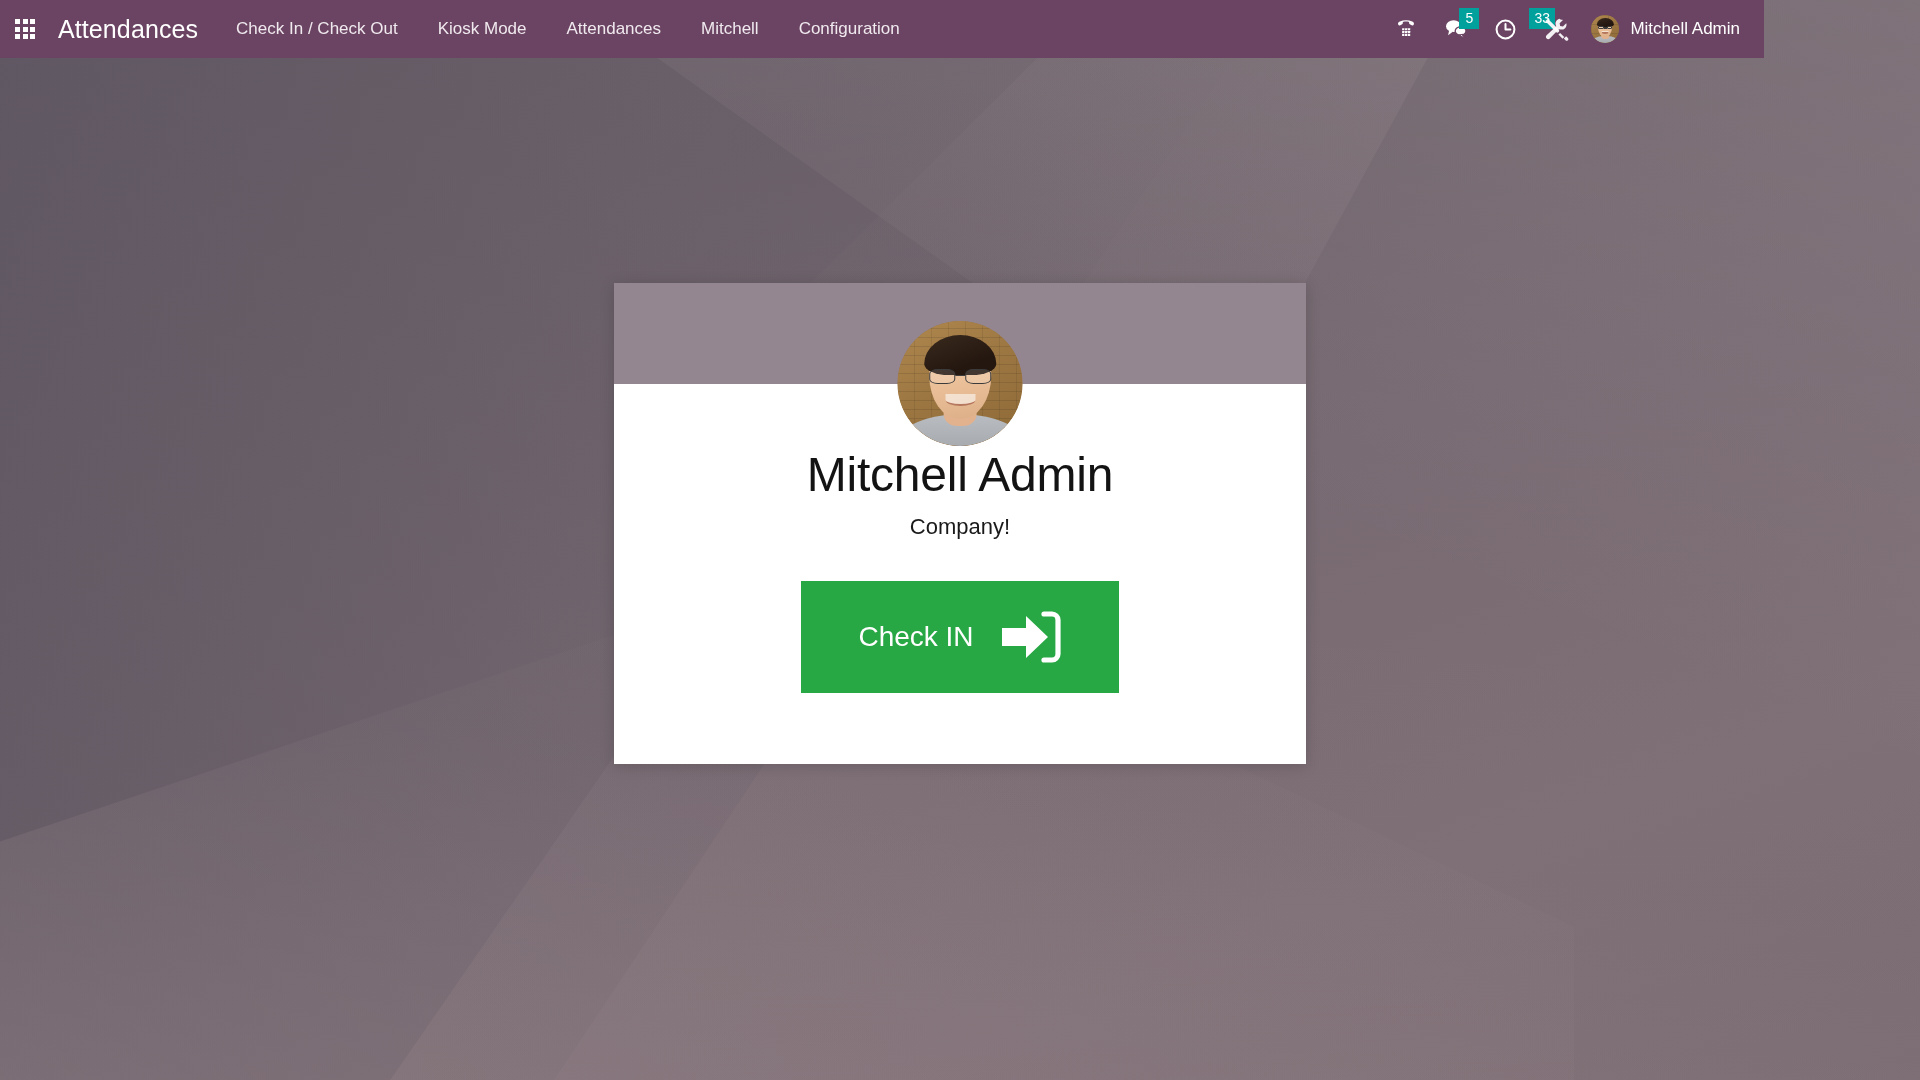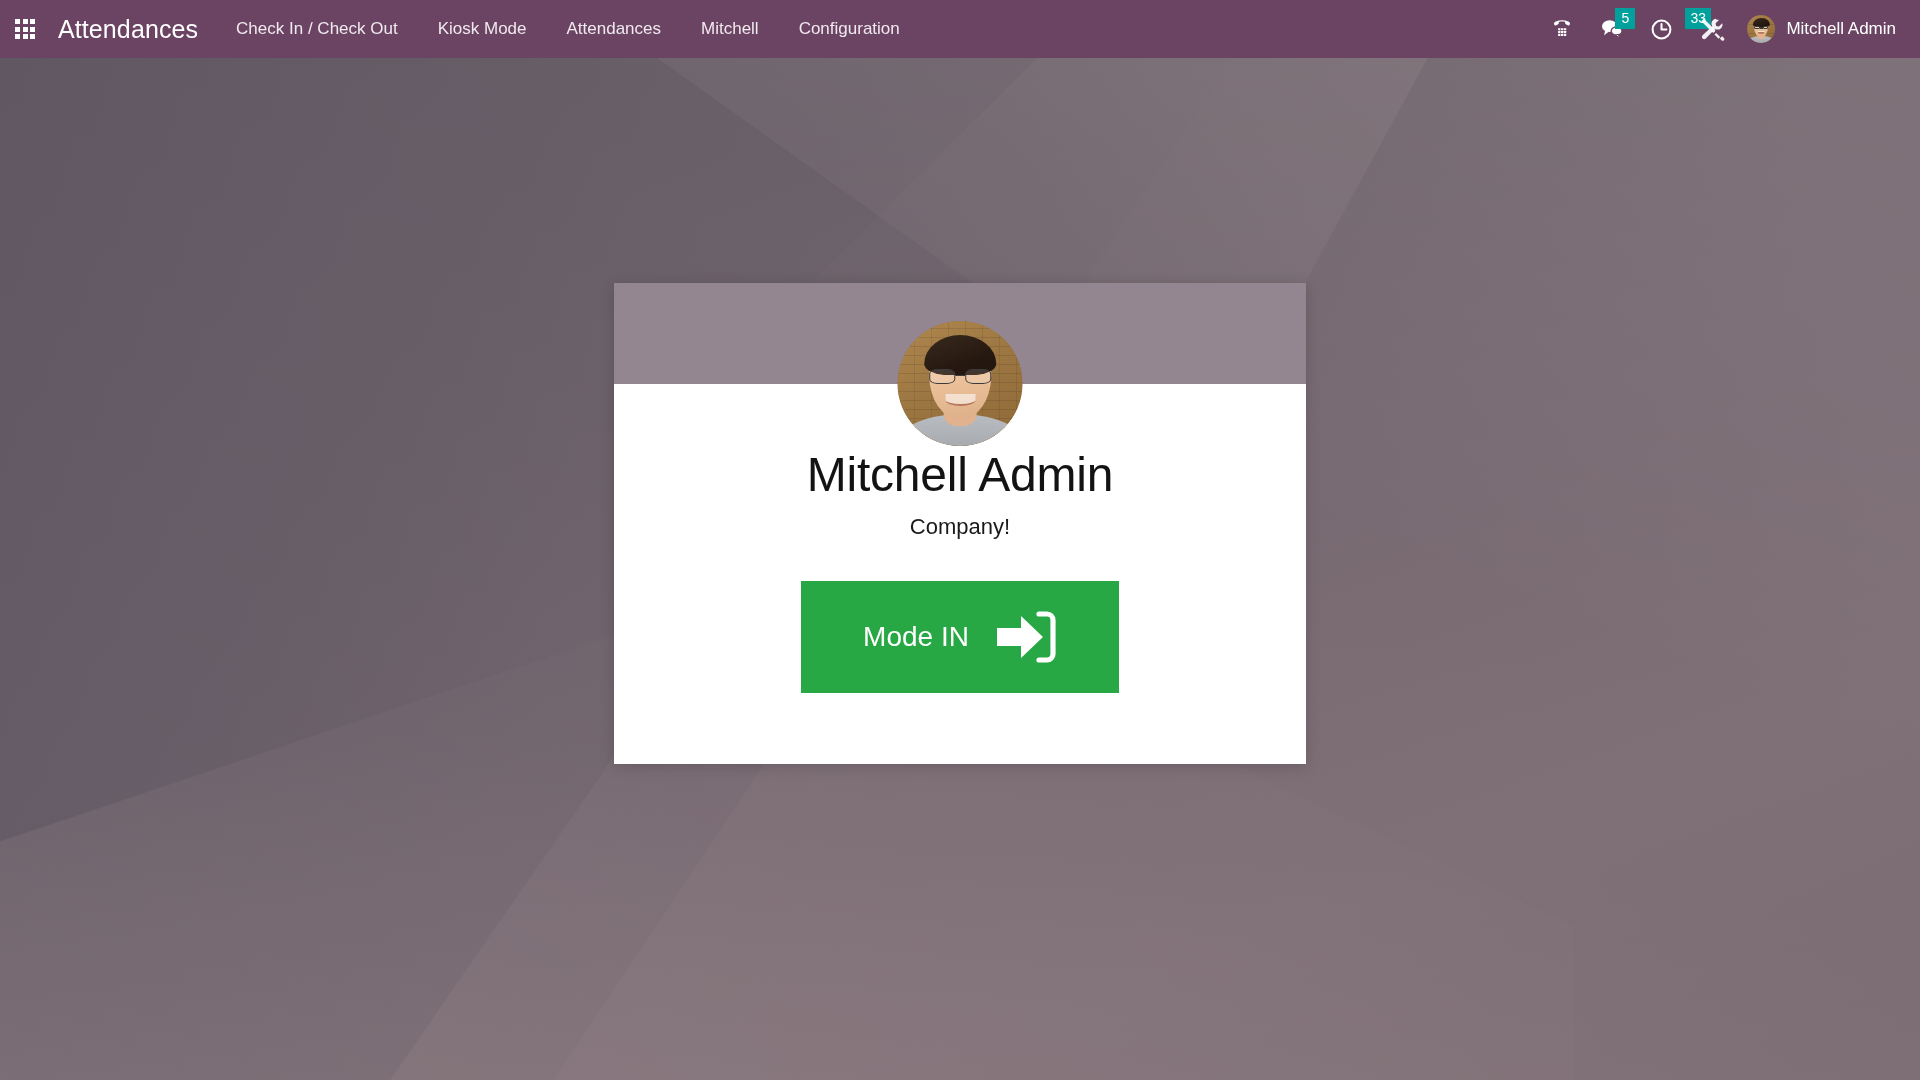--- a/index.html
+++ b/index.html
@@ -53,21 +53,21 @@
     position:absolute;
     left:30%; top:0;
     width:46%; height:42%;
     background:linear-gradient(200deg, rgba(150,136,142,0.30) 0%, rgba(150,136,142,0) 100%);
     clip-path:polygon(0% 0%, 100% 0%, 72% 100%);
   }
 
   
   #navbar {
     position:absolute; top:0; left:0;
-    width:1920px; height:58px;
+    width:1764px; height:58px;
     background:#6b4463;
     display:flex; align-items:center;
     color:#f2eef1;
     z-index:20;
     font-size:0;
   }
   .nav-left { display:flex; align-items:center; height:58px; }
   .apps-toggle {
     display:flex; align-items:center; justify-content:center;
     width:50px; height:58px;
@@ -431,21 +431,21 @@
           </span>
         <span class="smile"></span>
       </span>
     </div>
 
     <div id="card-body">
       <div id="employee-name">Mitchell Admin</div>
       <div id="welcome-message">Company!</div>
 
       <button id="check-in-button">
-        <span id="check-in-label">Mode IN</span>
+        <span id="check-in-label">Check IN</span>
         <svg width="62" height="54" viewBox="0 0 62 54">
           <path d="M2 18 H26 V6 L48 27 L26 48 V36 H2 Z" fill="#ffffff"></path>
           <path d="M44 4 H52 C55.3 4 58 6.7 58 10 V44 C58 47.3 55.3 50 52 50 H44" fill="none" stroke="#ffffff" stroke-width="5.2" stroke-linecap="round" stroke-linejoin="round"></path>
         </svg>
       </button>
     </div>
   </div>
 
 </div>
 

